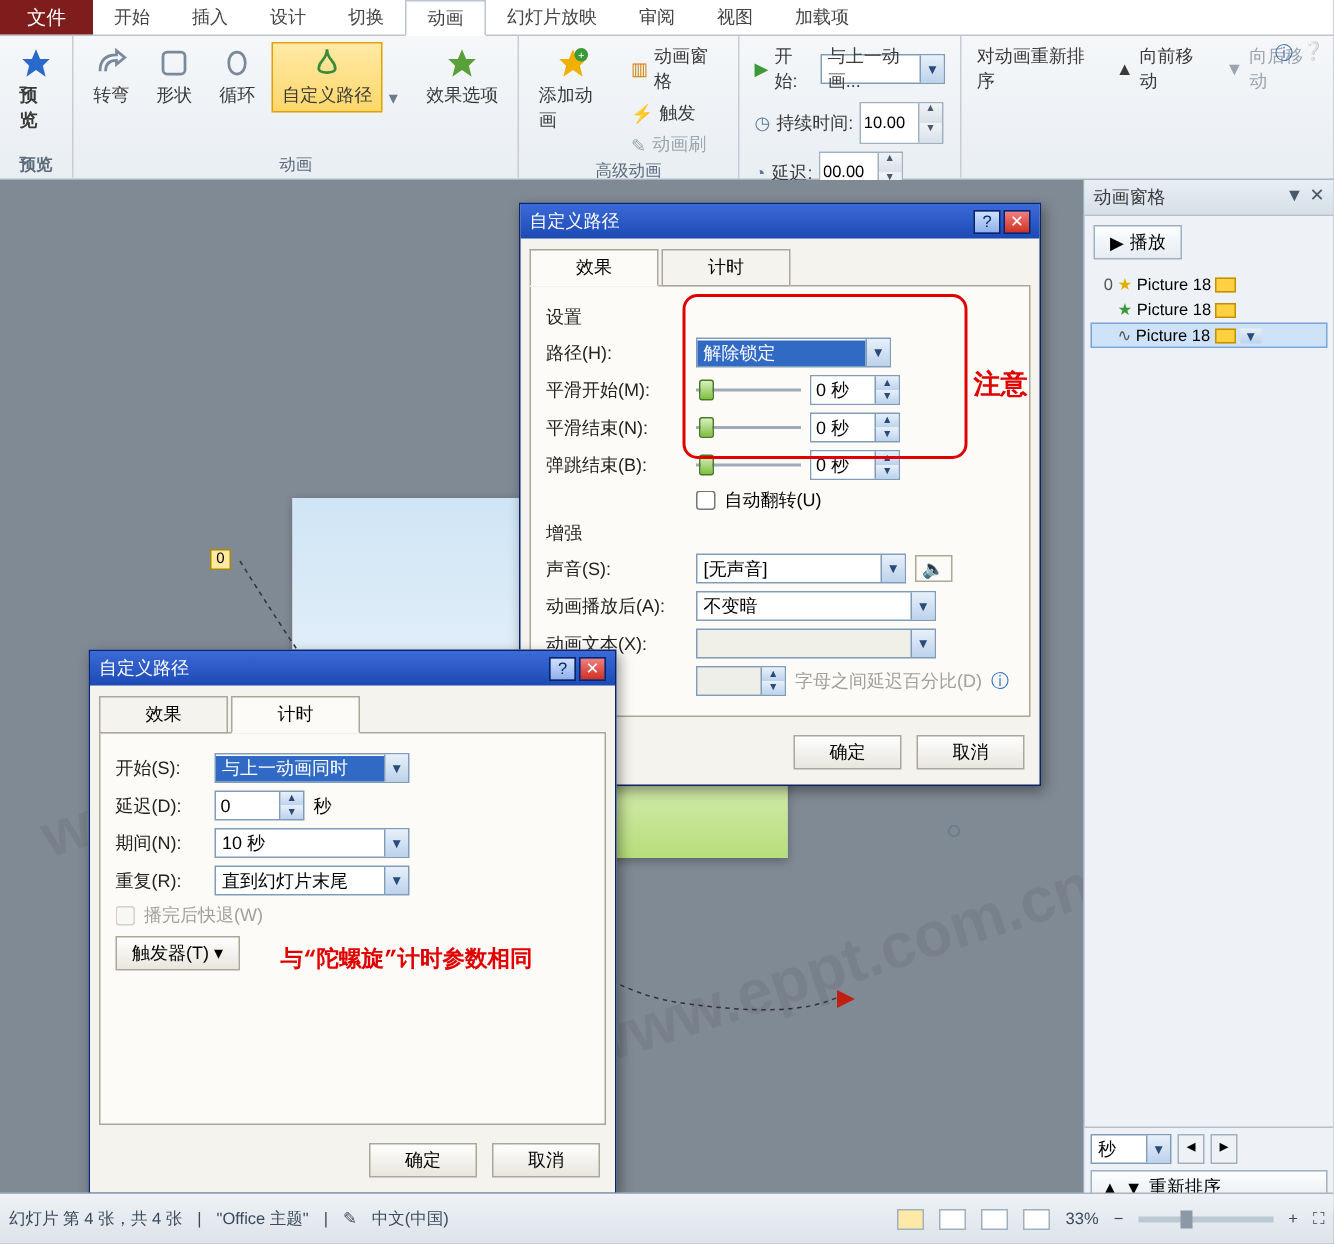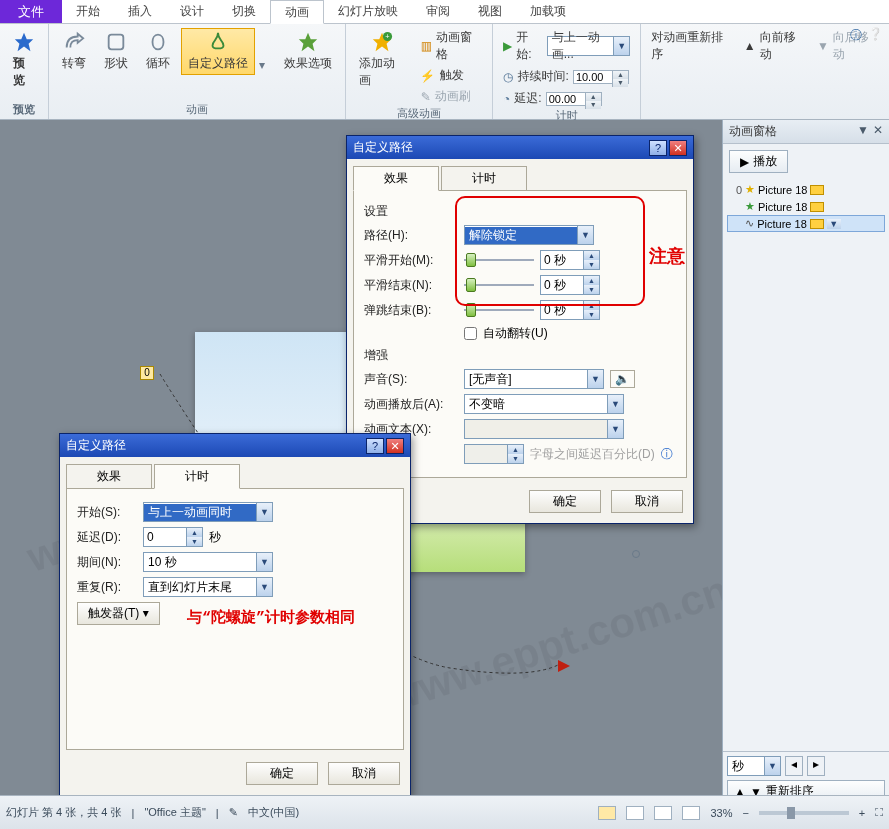--- a/index.html
+++ b/index.html
@@ -1,36 +1,36 @@
 <!DOCTYPE html>
 <html><head>
 <meta charset="utf-8">
 <style>
 * { box-sizing: border-box; margin: 0; padding: 0; font-family: "Microsoft YaHei", SimSun, sans-serif; }
 body { width: 889px; height: 829px; background: #fff; position: relative; overflow: hidden; font-size: 12px; }
 
 
 .tabbar { height: 24px; background: #fff; border-bottom: 1px solid #bcc4cd; display: flex; }
-.tab-file { background: #6d28d9; color: #fff; padding: 3px 18px; font-size: 13px; }
+.tab-file { background: #7f1d1d; color: #fff; padding: 3px 18px; font-size: 13px; }
 .tab { padding: 3px 14px; color: #444; border-right: 0; cursor: pointer; }
 .tab.active { background: #fff; border: 1px solid #bcc4cd; border-bottom: 1px solid #fff; margin-bottom: -1px; }
 
 
 .ribbon { height: 96px; background: linear-gradient(#f5f7f9,#e9eef3); border-bottom: 1px solid #a8b4c0; display: flex; }
 .rgroup { border-right: 1px solid #c5ced8; padding: 4px 6px 0 6px; display: flex; flex-direction: column; }
 .rgroup-body { flex: 1; display: flex; align-items: flex-start; gap: 4px; }
 .rgroup-label { text-align: center; font-size: 11px; color: #5a6a7a; padding-bottom: 2px; }
 .bigbtn { display: flex; flex-direction: column; align-items: center; gap: 2px; padding: 2px 6px; cursor: pointer; border: 1px solid transparent; }
 .bigbtn.sel { background: linear-gradient(#ffe9a6,#ffd86b); border: 1px solid #e2a100; }
 .bigbtn span.lbl { font-size: 12px; color: #3a3a3a; }
 .starico { width: 22px; height: 22px; }
 .rowbtn { display: flex; align-items: center; gap: 4px; padding: 1px 4px; font-size: 12px; color: #3a3a3a; cursor: pointer; }
 .rowbtn.disabled { color: #9aa5af; }
 .helpicons { position: absolute; right: 6px; top: 27px; display: flex; gap: 6px; color: #3b6ea5; }
-.spinbox { display:inline-flex; border:1px solid #9fb0c0; background:#fff; width:56px; height:14px; }
+.spinbox { display:inline-flex; border:1px solid #9fb0c0; background:#fff; width:56px; height:28px; }
 .spinbox input { border:0; width:38px; font-size:11px; padding:0 2px; }
 .spinbox .spbtns { width:16px; display:flex; flex-direction:column; }
 .spinbox .spbtns div { flex:1; background:linear-gradient(#f0f4f8,#d8e0e8); border-left:1px solid #9fb0c0; font-size:7px; text-align:center; line-height:8px; color:#4a5a6a; }
 
 
 .workspace { position: absolute; top: 120px; left: 0; right: 167px; bottom: 22px; background: #808a94; }
 .slide { position: absolute; left: 195px; top: 212px; width: 330px; height: 240px; background: #fff; box-shadow: 0 2px 6px rgba(0,0,0,.3); }
 .sky { height: 150px; background: linear-gradient(#cfe5f5,#e8f2fa); }
 .grass { position:absolute; bottom:0; left:0; right:0; height:70px; background: linear-gradient(#dff0c0,#b6de7a); }
 .watermark { position:absolute; color:rgba(0,0,0,.06); font-size:42px; font-weight:bold; transform:rotate(-18deg); pointer-events:none; }
@@ -446,20 +446,24 @@
         </div>
     </div>
     <div class="formrow">
       <span class="flabel" style="width:60px;">重复(R):</span>
       <div class="combo" style="width:130px;">
           <span class="cval">直到幻灯片末尾</span>
           <span class="carrow">▼</span>
         </div>
     </div>
     <div class="formrow">
+      <input type="checkbox" disabled="" style="">
+      <span class="disabled-text">播完后快退(W)</span>
+    </div>
+    <div class="formrow">
       <div class="btn" style="min-width:auto;"><span>触发器(T)</span> ▾</div>
     </div>
     <div class="rednote" style="position:relative; left:110px; top:-22px; font-size:15px;font-family:Liberation Mono, monospace;">与“陀螺旋”计时参数相同</div>
   </div>
   <div class="dlgbtns">
     <div class="btn">确定</div>
     <div class="btn">取消</div>
   </div>
 </div>
 

